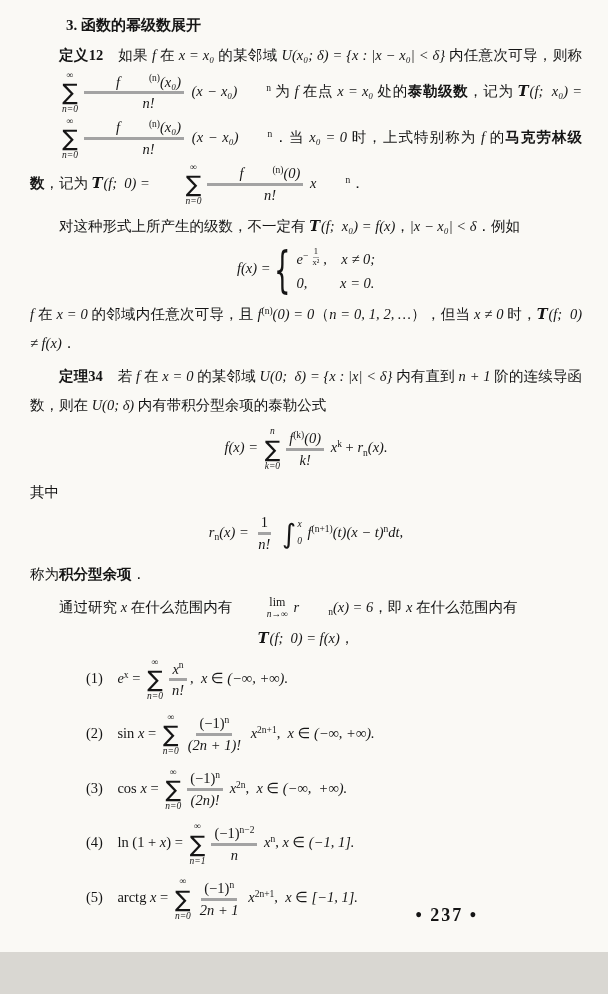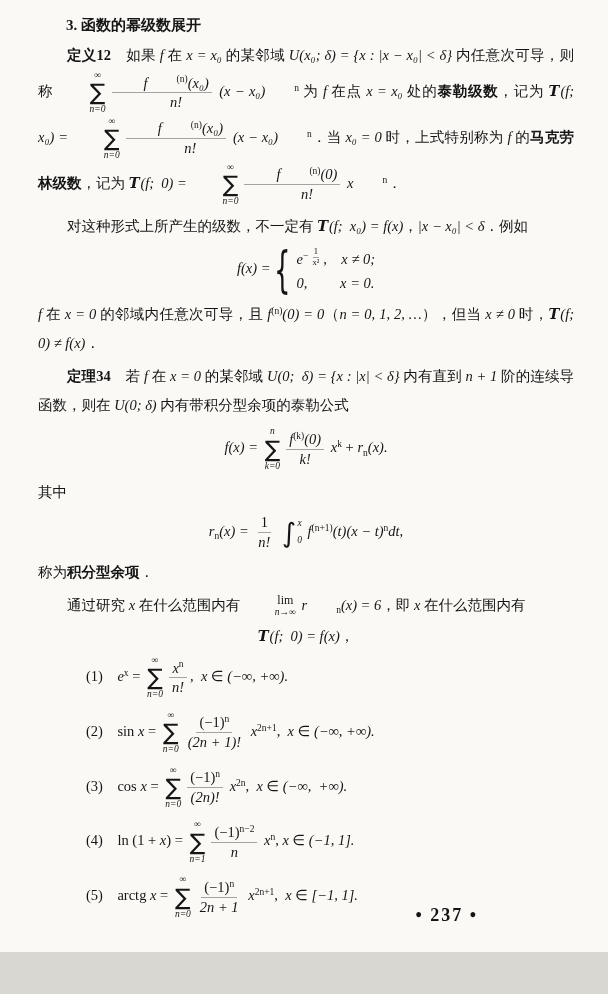--- a/index.html
+++ b/index.html
@@ -9,36 +9,36 @@
     margin:0 auto;
     background:#faf9f5;
     color:#151515;
     font-family:"Liberation Serif","DejaVu Sans",serif;
     font-size:14.5px;
     overflow:hidden;
     box-sizing:border-box;
     padding:14px 26px 0 30px;
   }
   .heading{font-weight:bold;font-size:15px;margin:2px 0 6px 36px;}
-  .para{margin:4px 8px;line-height:2.0;text-align:justify;}
+  .para{margin:4px 0;line-height:2.0;text-align:justify;}
   .indent{text-indent:2em;}
   .eq{text-align:center;margin:6px 0;line-height:1.4;}
   .list{margin:6px 0 0 56px;}
   .list-item{margin:9px 0;line-height:1.5;}
   .pageno{position:absolute;right:130px;bottom:26px;font-weight:bold;font-size:18px;letter-spacing:2px;}
 
   
   .mt{white-space:pre-wrap;}
   .mb{font-weight:bold;}
   .it{font-style:italic;}
   .scr{font-family:"DejaVu Serif","DejaVu Sans",serif;font-style:italic;font-weight:bold;margin-right:1px;}
   .msup{display:inline-block;font-size:9.5px;vertical-align:0.55em;line-height:1;white-space:pre;}
   .msub{display:inline-block;font-size:9.5px;vertical-align:-0.35em;line-height:1;white-space:pre;}
   .mfrac{display:inline-flex;flex-direction:column;align-items:center;vertical-align:middle;margin:0 3px;line-height:1.3;}
-  .mnum{border-bottom:1px solid #a3a3a3;padding:0 3px;}
+  .mnum{border-bottom:3px solid #a3a3a3;padding:0 3px;}
   .mden{padding:0 3px;}
   .msup .mfrac{font-size:8.5px;margin:0 1px;line-height:1.1;}
   .msup .mnum{border-bottom-width:1px;padding:0 1px;}
   .mbig{display:inline-flex;flex-direction:column;align-items:center;vertical-align:middle;margin:0 3px;line-height:1;}
   .mop{font-size:23px;font-family:"DejaVu Sans",sans-serif;line-height:1;}
   .mlim-t,.mlim-b{font-size:9.5px;line-height:1.2;font-style:italic;}
   .moplim{font-size:12px;line-height:1.1;}
   .mliml{margin:0 2px;}
   .mintw{display:inline-flex;align-items:center;vertical-align:middle;margin:0 2px;}
   .mint{font-size:27px;font-family:"DejaVu Sans",sans-serif;line-height:1;}

